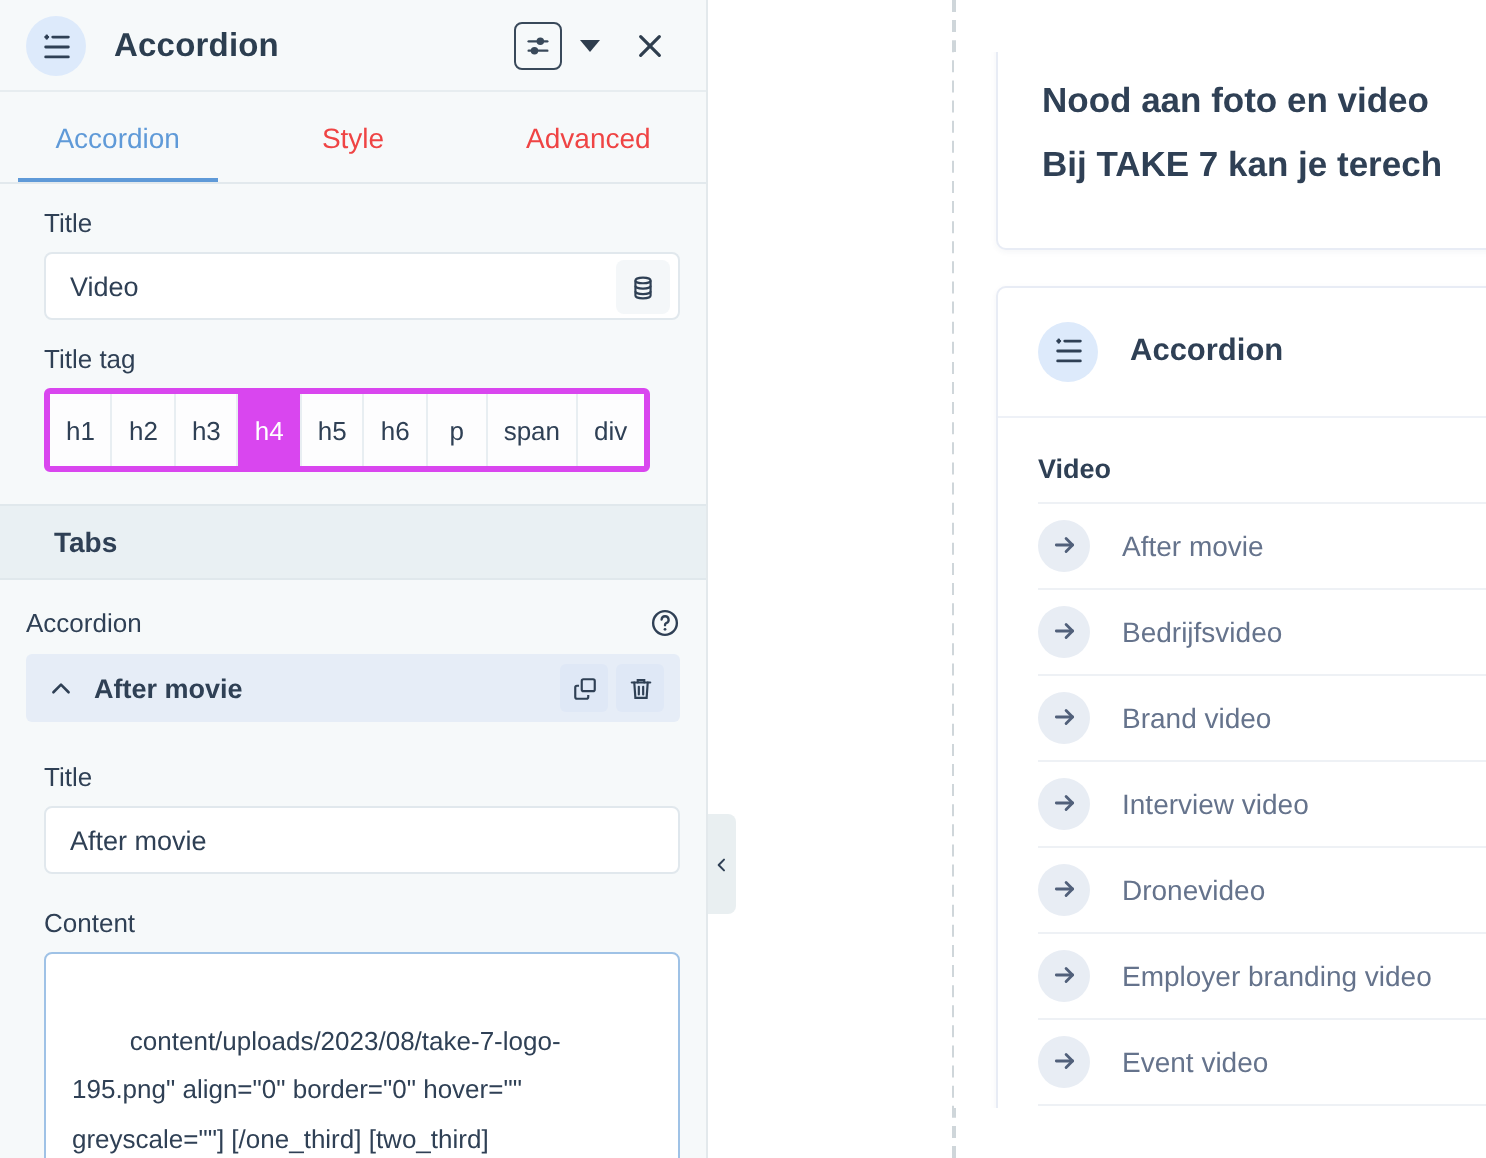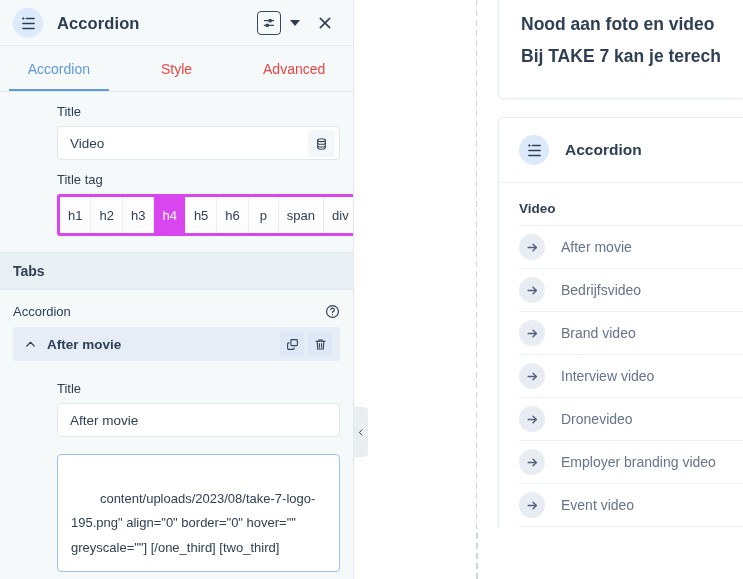--- a/index.html
+++ b/index.html
@@ -10,20 +10,21 @@
     overflow: hidden;
     font-family: "Liberation Sans", sans-serif;
     background: #ffffff;
   }
 
   .screen {
     position: relative;
     width: 743px; height: 579px;
     background: #ffffff;
     display: flex;
+    align-items: center;
   }
 
   
   .panel {
     position: relative;
     width: 354px; height: 579px;
     background: #f6f9fa;
     border-right: 1px solid #e3e9ec;
     overflow: hidden;
     flex: 0 0 354px;
@@ -113,21 +114,21 @@
   .tab.active { color: #5f9ad8; }
   .tab.active::after {
     content: "";
     position: absolute;
     left: 9px; right: 9px; bottom: 0;
     height: 3px;
     background: #5f9ad8;
   }
 
   
-  .field { padding: 12px 13px 0 22px; margin-left: 35px; }
+  .field { padding: 12px 13px 0 22px; }
   .field-label {
     font-size: 13px;
     color: #2f4055;
     margin-bottom: 7px;
   }
   .text-input {
     position: relative;
     height: 34px;
     background: #ffffff;
     border: 1px solid #e1e8ed;
@@ -173,21 +174,21 @@
     color: #ffffff;
   }
 
   
   .section-strip {
     margin-top: 16px;
     height: 38px;
     background: #e9f0f3;
     display: flex;
     align-items: center;
-    padding: 0 13px;
+    padding: 0 27px;
     font-size: 14px;
     font-weight: bold;
     color: #2f4055;
     border-top: 1px solid #e0e8ec;
     border-bottom: 1px solid #e0e8ec;
   }
 
   .repeater-head {
     display: flex;
     align-items: center;
@@ -475,20 +476,21 @@
     </div>
 
     <div class="field" style="padding-top:20px;">
       <div class="field-label">Title</div>
       <div class="text-input">
         <span>After movie</span>
       </div>
     </div>
 
     <div class="field" style="padding-top:17px;">
+      <div class="field-label">Content</div>
       <div class="textarea-box">
         <span>content/uploads/2023/08/take-7-logo-195.png" align="0" border="0" hover="" greyscale=""] [/one_third] [two_third]</span>
         <span class="resize-grip">
           
         </span>
       </div>
     </div>
   </div>
 
   <div class="collapse-handle">

